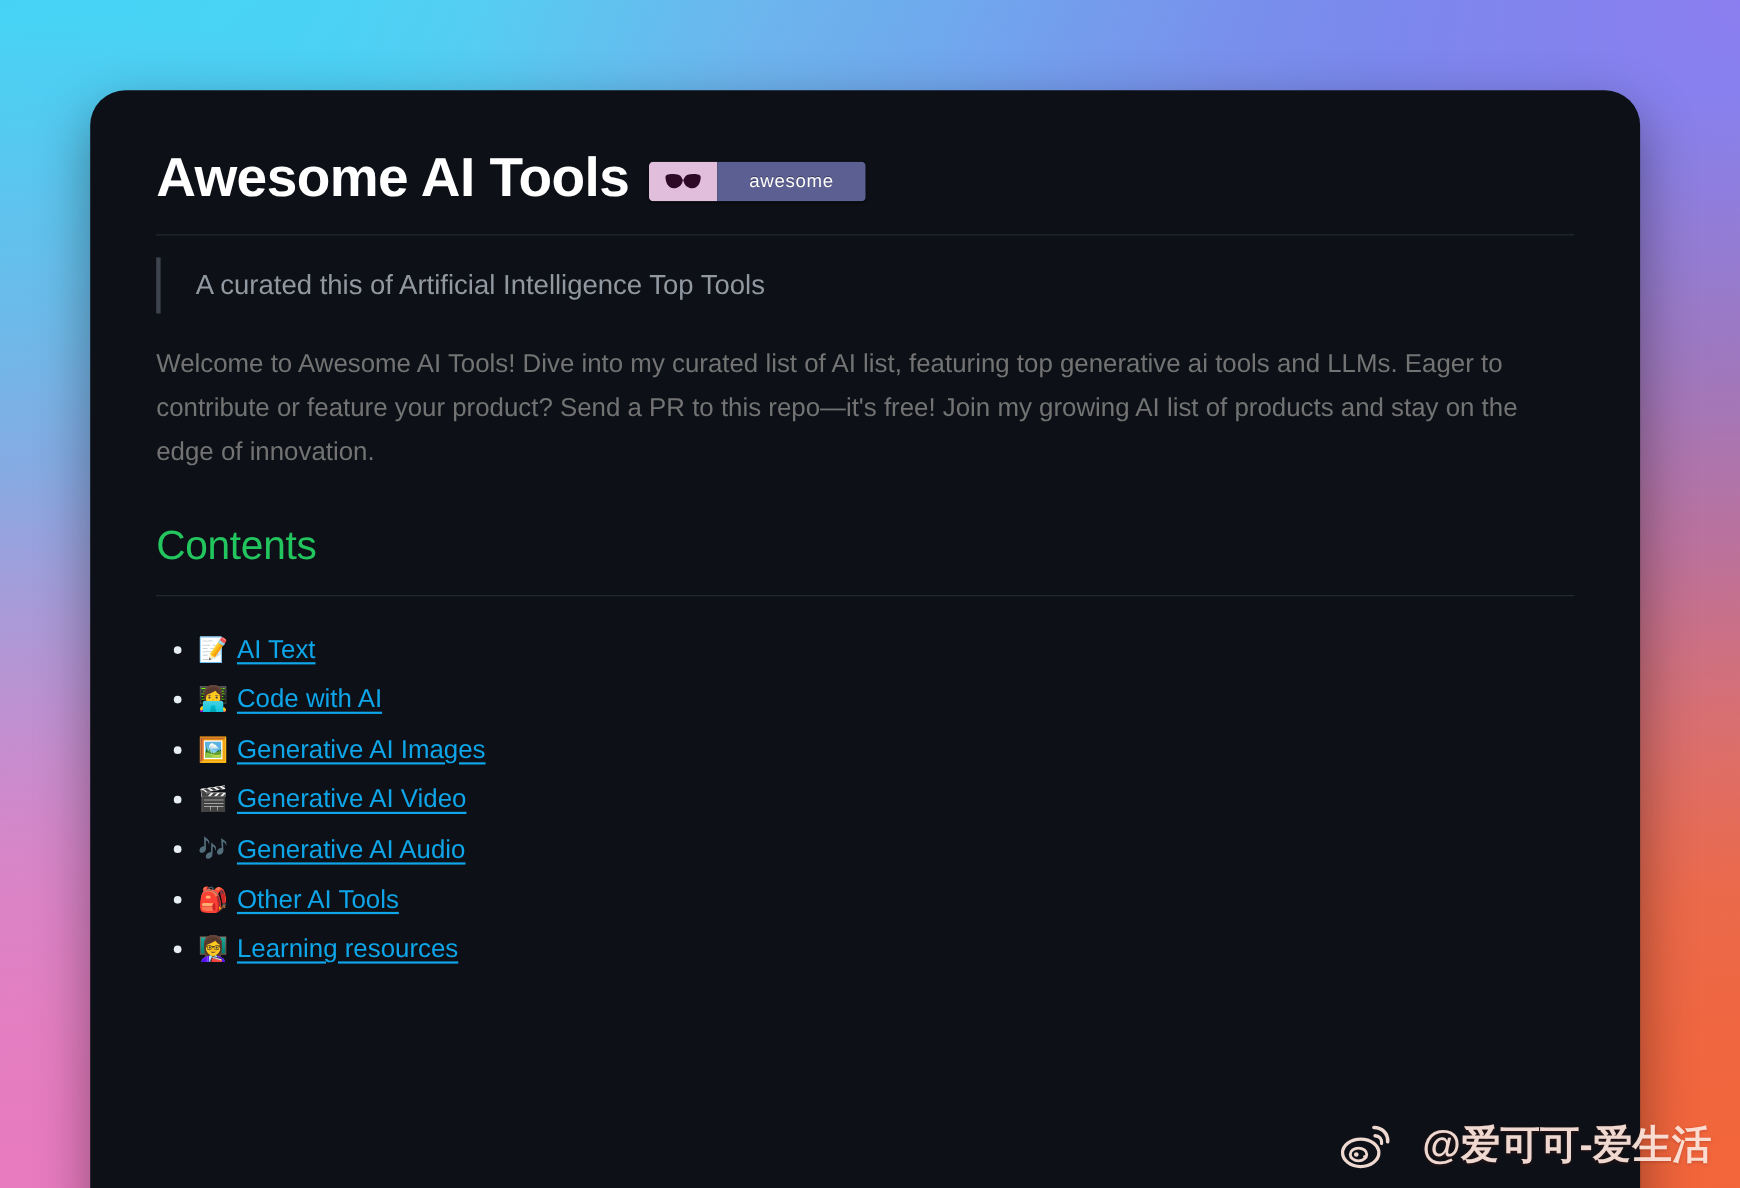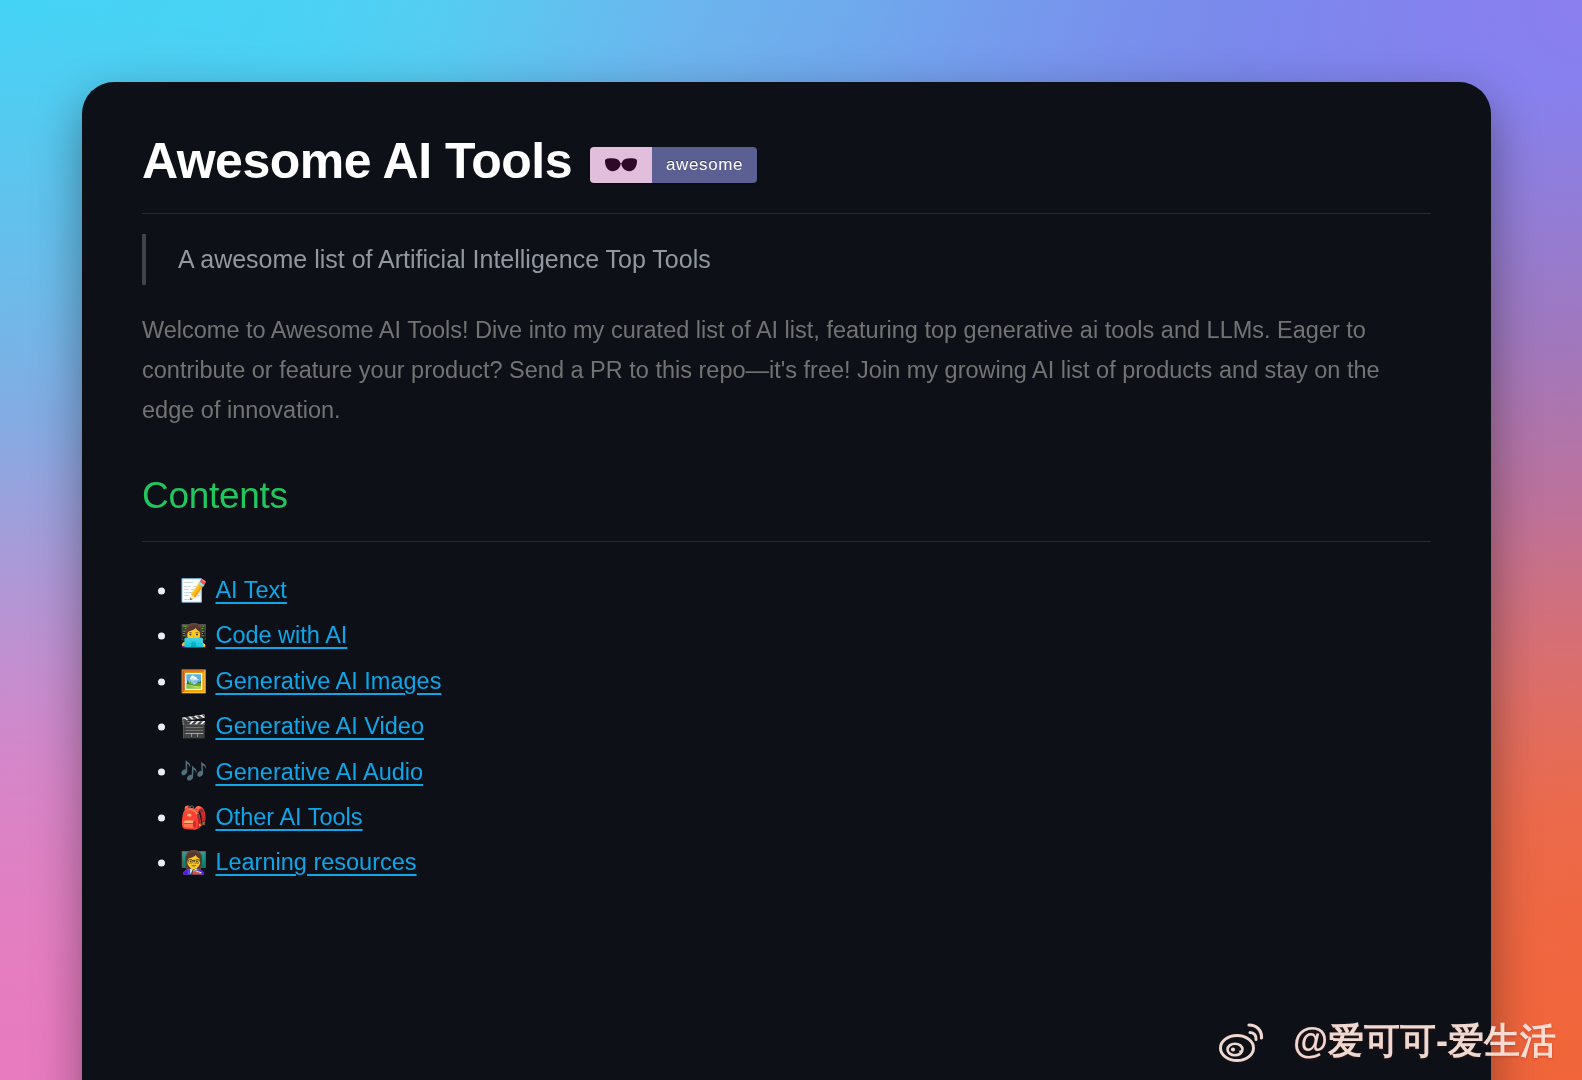--- a/index.html
+++ b/index.html
@@ -72,21 +72,21 @@
     display: flex;
     align-items: center;
     justify-content: center;
     width: 62px;
   }
   .badge-right {
     background: #5c5f91;
     display: flex;
     align-items: center;
     justify-content: center;
-    padding: 0 14px;
+    padding: 0 29px;
     color: #ffffff;
     font-size: 17px;
     letter-spacing: 0.6px;
     text-shadow: 0 -1px 0 rgba(0,0,0,0.35);
   }
 
   hr.rule {
     border: none;
     border-top: 1px solid #262c36;
     margin: 24px 0 0 0;
@@ -194,21 +194,21 @@
           <path d="M1 4 C1 2, 3 1.2, 7.5 1.2 C12 1.2, 14.5 2.2, 15.5 4.2 L17 7 L18.5 4.2 C19.5 2.2, 22 1.2, 26.5 1.2 C31 1.2, 33 2, 33 4 C33 9, 30.5 14.2, 25.5 14.2 C20.5 14.2, 17.6 10.2, 17.2 6.6 L17 6 L16.8 6.6 C16.4 10.2, 13.5 14.2, 8.5 14.2 C3.5 14.2, 1 9, 1 4 Z" fill="#2e0a27"></path>
         </svg>
       </span>
       <span class="badge-right">awesome</span>
     </span>
   </div>
 
   <hr class="rule">
 
   <blockquote class="quote">
-    <p>A awesome list of Artificial Intelligence Top Tools</p>
+    <p>A curated this of Artificial Intelligence Top Tools</p>
   </blockquote>
 
   <p id="intro">Welcome to Awesome AI Tools! Dive into my curated list of AI list, featuring top generative ai tools and LLMs. Eager to contribute or feature your product? Send a PR to this repo—it's free! Join my growing AI list of products and stay on the edge of innovation.</p>
 
   <h2 id="contents-title">Contents</h2>
 
   <hr class="rule">
 
   <ul class="toc">
     <li>

